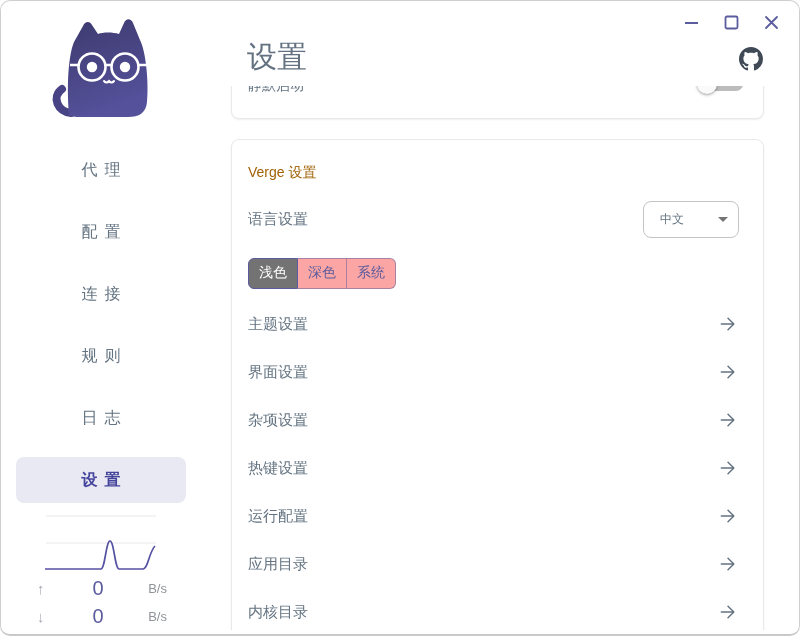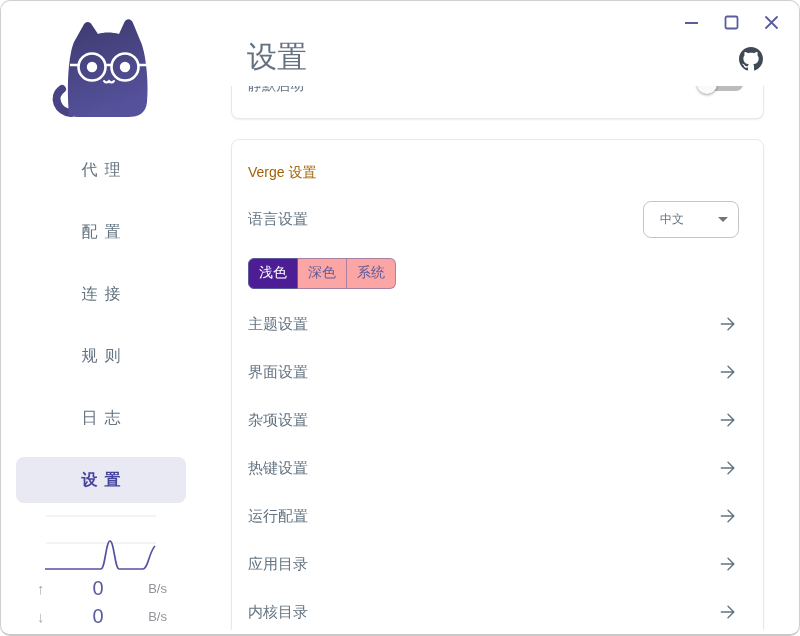--- a/index.html
+++ b/index.html
@@ -54,21 +54,21 @@
   .select-box .sel-val{ flex:1; font-size:12px; color:#637381; }
   .caret{ width:0; height:0; border-left:5px solid transparent; border-right:5px solid transparent; border-top:5px solid #757575; }
   .btn-group{ display:flex; }
   .tbtn{
     min-width:44px; height:31px; padding:0 10px; display:flex; align-items:center; justify-content:center;
     font-size:14px; color:#5b5c9d; background:#fca5a5; border:1px solid rgba(91,92,157,0.5); cursor:pointer;
   }
   .tbtn.first{ border-radius:6px 0 0 6px; }
   .tbtn.mid{ border-left:none; }
   .tbtn.last{ border-left:none; border-radius:0 6px 6px 0; }
-  .tbtn.active{ background:#4c1d95; border-color:#5b5c9d; color:#fff; }
+  .tbtn.active{ background:#737373; border-color:#5b5c9d; color:#fff; }
   .arrow-icon{ width:22px; height:22px; display:flex; align-items:center; justify-content:center; cursor:pointer; }
 </style>
 </head>
 <body>
 
 <div class="window">
 
   <div class="sidebar">
     <div class="logo">
       <svg width="124" height="118" viewBox="0 0 124 110">

